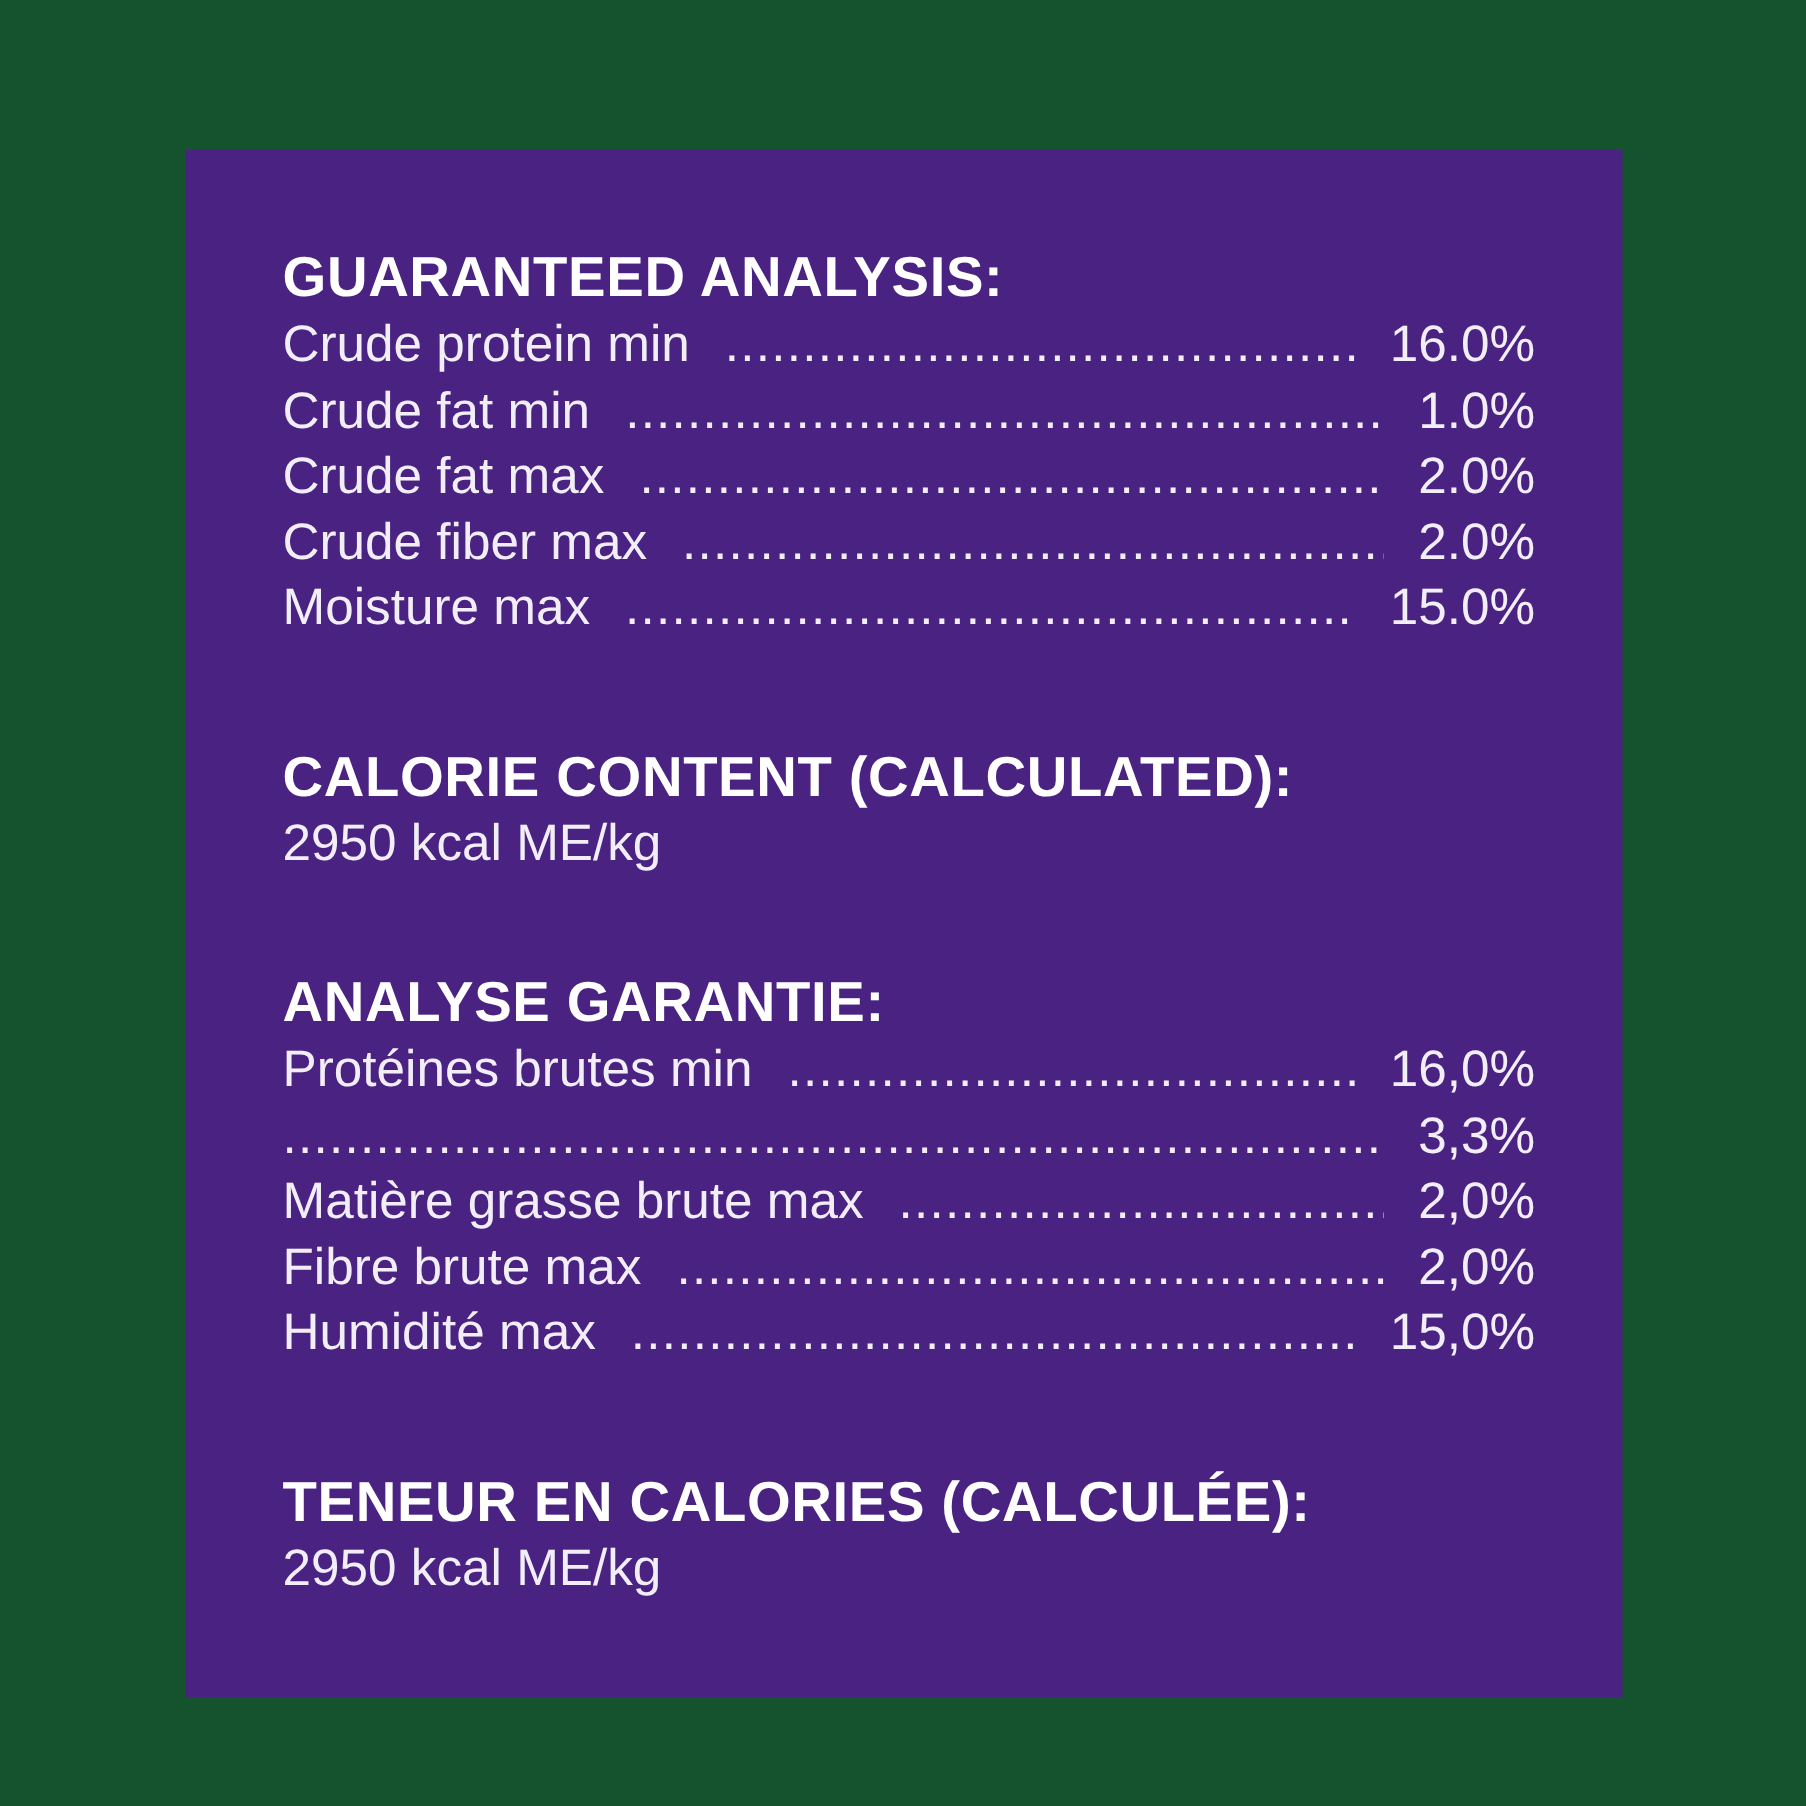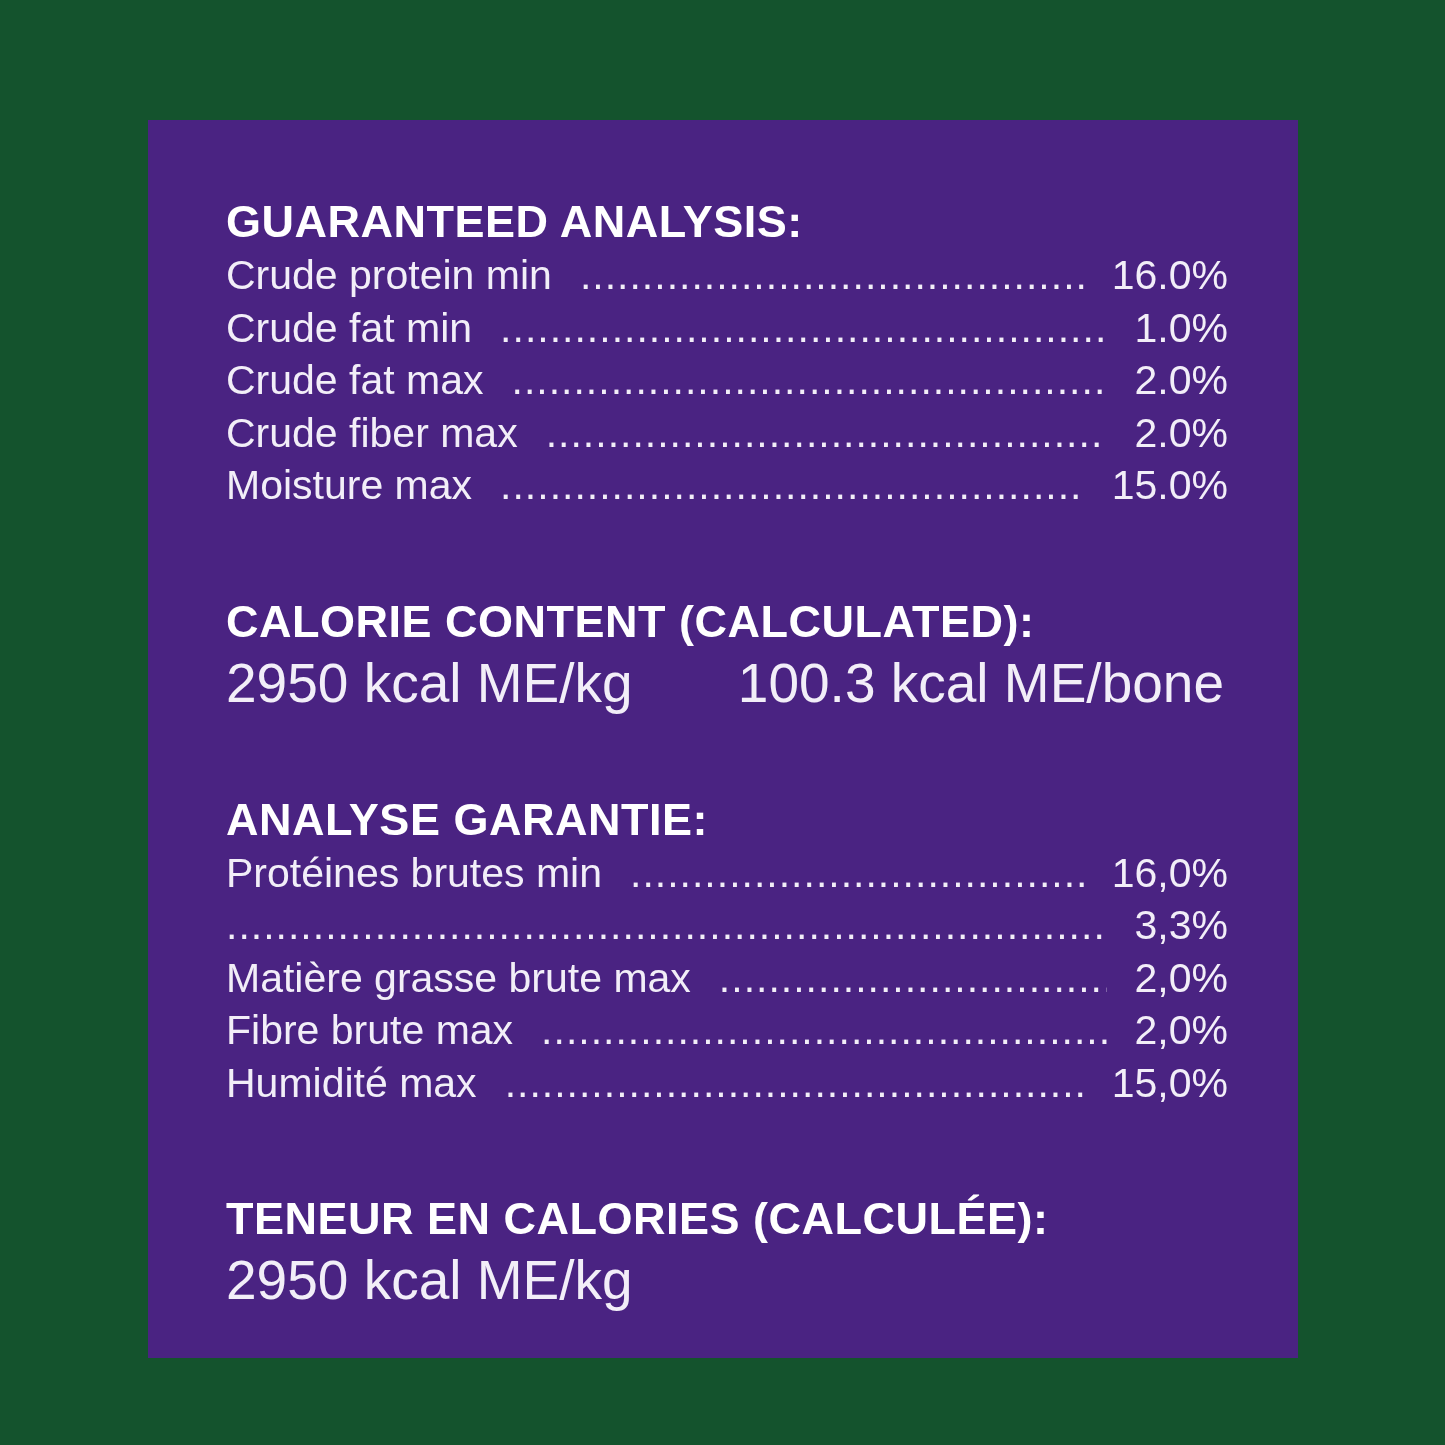--- a/index.html
+++ b/index.html
@@ -69,21 +69,21 @@
   }
   .row .value {
     flex: 0 0 auto;
     text-align: center;
   }
   .calorie-block {
     display: flex;
     justify-content: space-between;
     align-items: center;
     color: #f2eef8;
-    font-size: 55px;
+    font-size: 41px;
     line-height: 1.25;
     padding-right: 4px;
   }
   .gap-lg { height: 86px; }
   .gap-md { height: 78px; }
 </style>
 </head>
 <body>
 
 <div id="page">
@@ -119,21 +119,20 @@
         </div>
       </div>
     </div>
 
     <div class="gap-lg"></div>
 
     <div class="section">
       <div class="section-title">CALORIE CONTENT (CALCULATED):</div>
       <div class="calorie-block">
         <span>2950 kcal ME/kg</span>
-        <span>100.3 kcal ME/bone</span>
       </div>
     </div>
 
     <div class="gap-md"></div>
 
     <div class="section">
       <div class="section-title">ANALYSE GARANTIE:</div>
       <div class="rows">
         <div class="row">
           <span class="label">Protéines brutes min</span>

